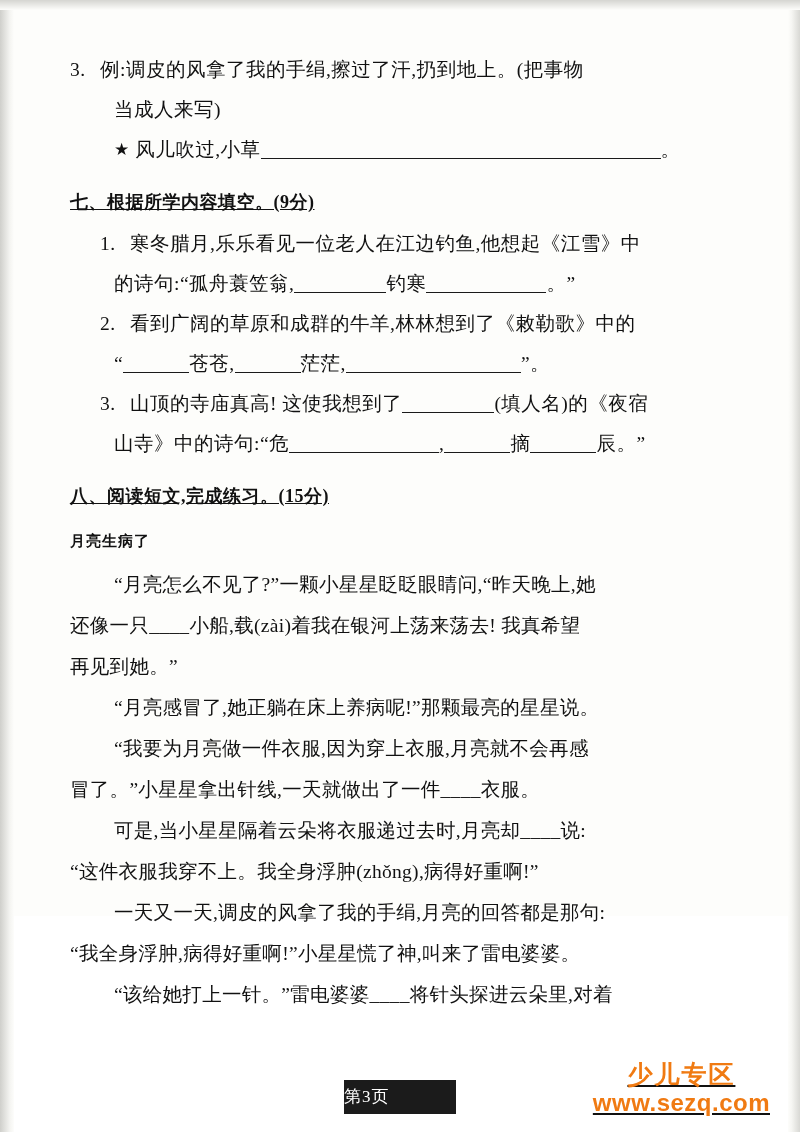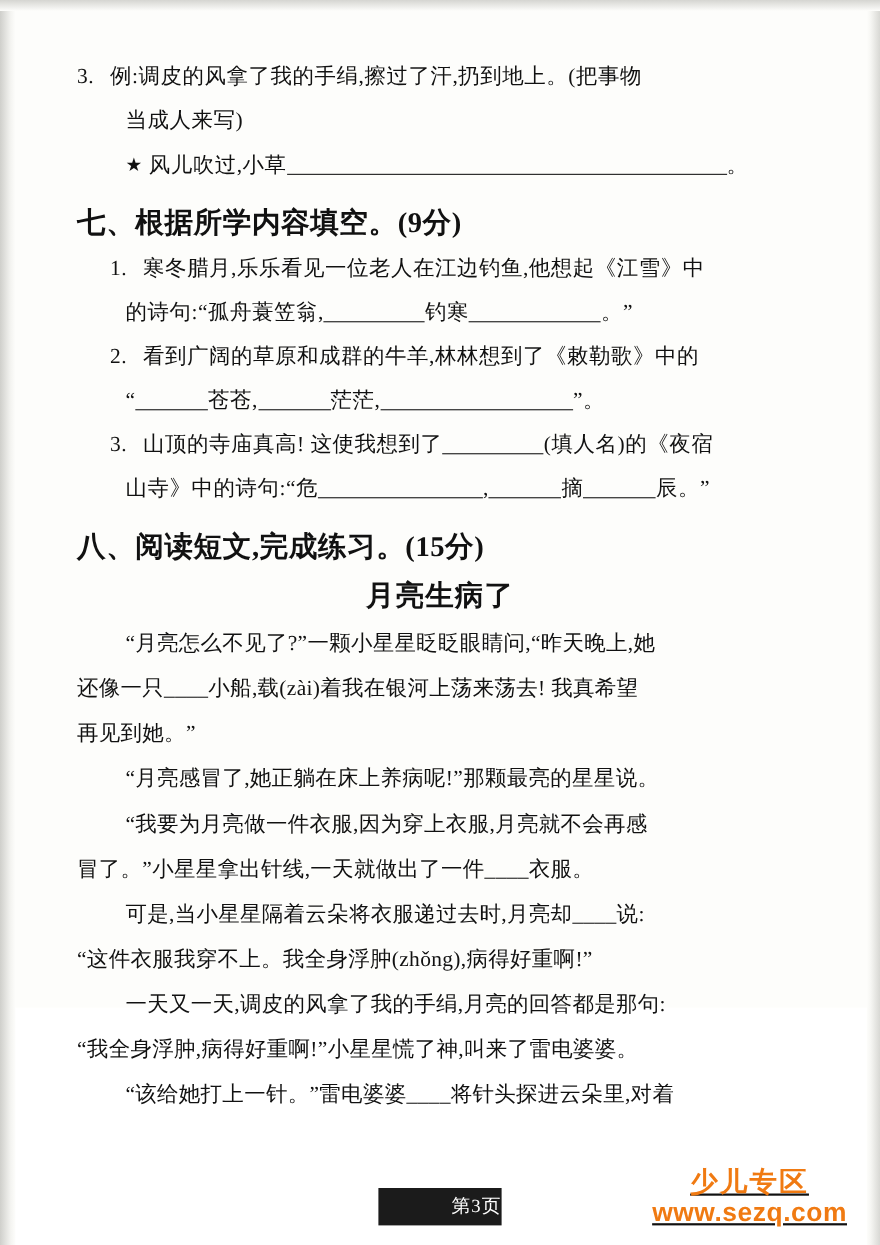--- a/index.html
+++ b/index.html
@@ -55,47 +55,48 @@
   }
   .q-num {
     display: inline-block;
     width: 30px;
     font-family: "Liberation Serif", serif;
   }
   .indent-1 { padding-left: 30px; }
   .indent-2 { padding-left: 44px; }
 
   .section-title {
-    font-size: 26px;
+    font-size: 18px;
     font-weight: bold;
     line-height: 44px;
     margin-top: 10px;
     letter-spacing: 0.5px;
     white-space: nowrap;
+    text-decoration: underline;
   }
   .star {
     font-size: 17px;
     vertical-align: 1px;
   }
   .blank {
     display: inline-block;
     border-bottom: 1.4px solid #1a1a1a;
     height: 1em;
     vertical-align: -3px;
   }
   .b-s   { width: 66px; }
   .b-m   { width: 92px; }
   .b-l   { width: 120px; }
   .b-xl  { width: 150px; }
   .b-xxl { width: 175px; }
   .b-fill{ width: 400px; }
 
   .article-title {
-    text-align: center;
-    font-size: 26px;
+    text-align: left;
+    font-size: 15px;
     font-weight: bold;
     line-height: 46px;
     letter-spacing: 1px;
   }
   .body-line {
     font-size: 19.5px;
     line-height: 41px;
     letter-spacing: 0.3px;
     white-space: nowrap;
   }
@@ -105,21 +106,21 @@
   .footer-bar {
     position: absolute;
     left: 344px;
     top: 1080px;
     width: 112px;
     height: 34px;
     background: #1b1b1b;
     color: #ffffff;
     font-size: 17px;
     line-height: 34px;
-    text-align: right;
+    text-align: left;
     letter-spacing: 1px;
   }
   .watermark {
     position: absolute;
     right: 30px;
     top: 1058px;
     text-align: center;
     user-select: none;
     text-decoration: underline;
   }

